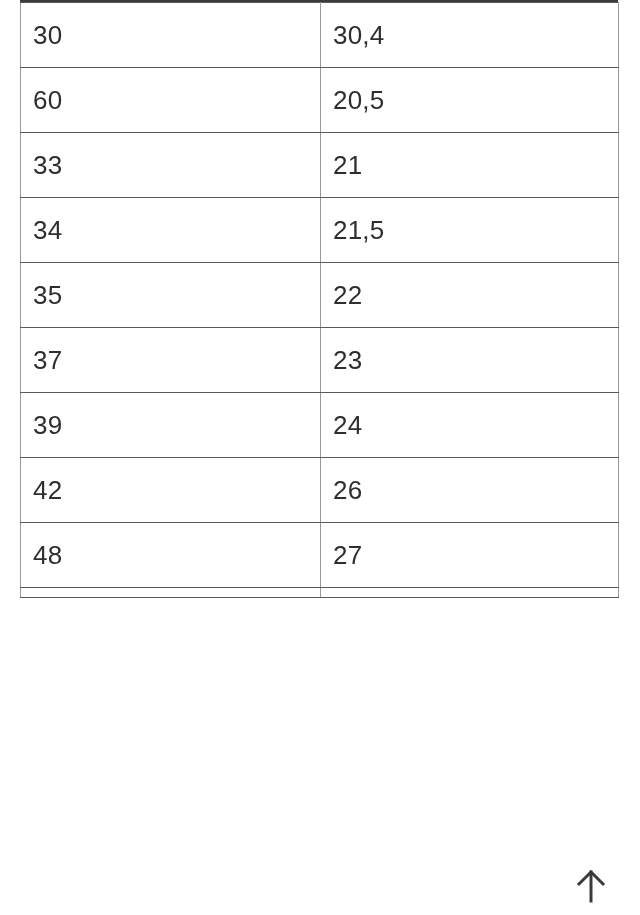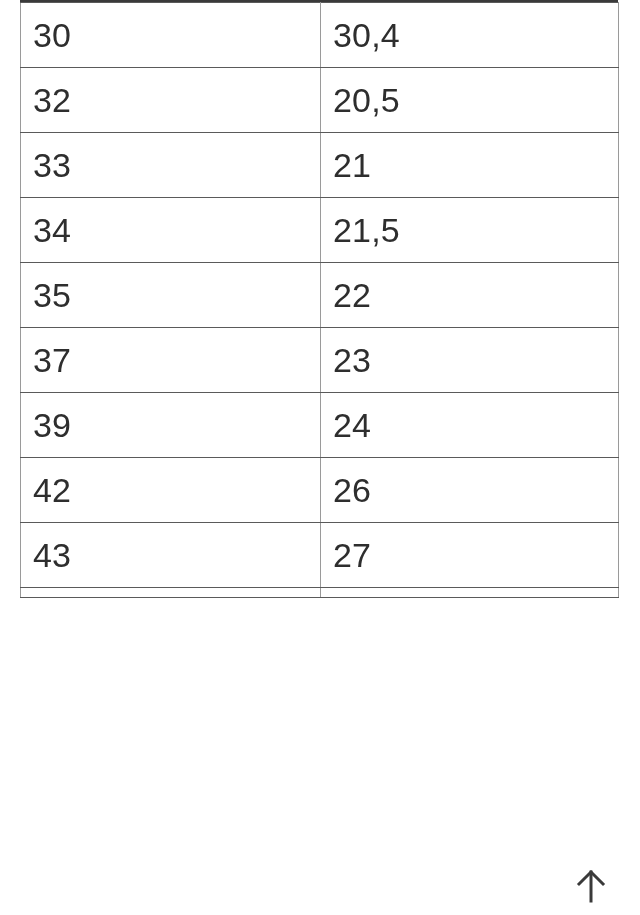--- a/index.html
+++ b/index.html
@@ -55,21 +55,21 @@
   table.size-table col.c-value { width: 298px; }
 
   table.size-table td {
     height: 65px;
     box-sizing: border-box;
     border: 1px solid #9a9a9a;
     border-top-color: #5a5a5a;
     border-bottom-color: #5a5a5a;
     padding: 0 0 0 12px;
     vertical-align: middle;
-    font-size: 34px;
+    font-size: 26px;
     line-height: 30px;
     color: #2e2e2e;
     background: #ffffff;
     letter-spacing: 0.2px;
   }
 
   table.size-table tr.partial td {
     height: 10px;
     overflow: hidden;
     padding-top: 0;
@@ -106,21 +106,21 @@
       <colgroup>
         <col class="c-size">
         <col class="c-value">
       </colgroup>
       <tbody id="table-body">
           <tr>
             <td>30</td>
             <td>30,4</td>
           </tr>
           <tr>
-            <td>32</td>
+            <td>60</td>
             <td>20,5</td>
           </tr>
           <tr>
             <td>33</td>
             <td>21</td>
           </tr>
           <tr>
             <td>34</td>
             <td>21,5</td>
           </tr>
@@ -134,21 +134,21 @@
           </tr>
           <tr>
             <td>39</td>
             <td>24</td>
           </tr>
           <tr>
             <td>42</td>
             <td>26</td>
           </tr>
           <tr>
-            <td>43</td>
+            <td>48</td>
             <td>27</td>
           </tr>
           <tr class="partial">
             <td></td>
             <td></td>
           </tr>
         </tbody>
     </table>
   </div>
 

